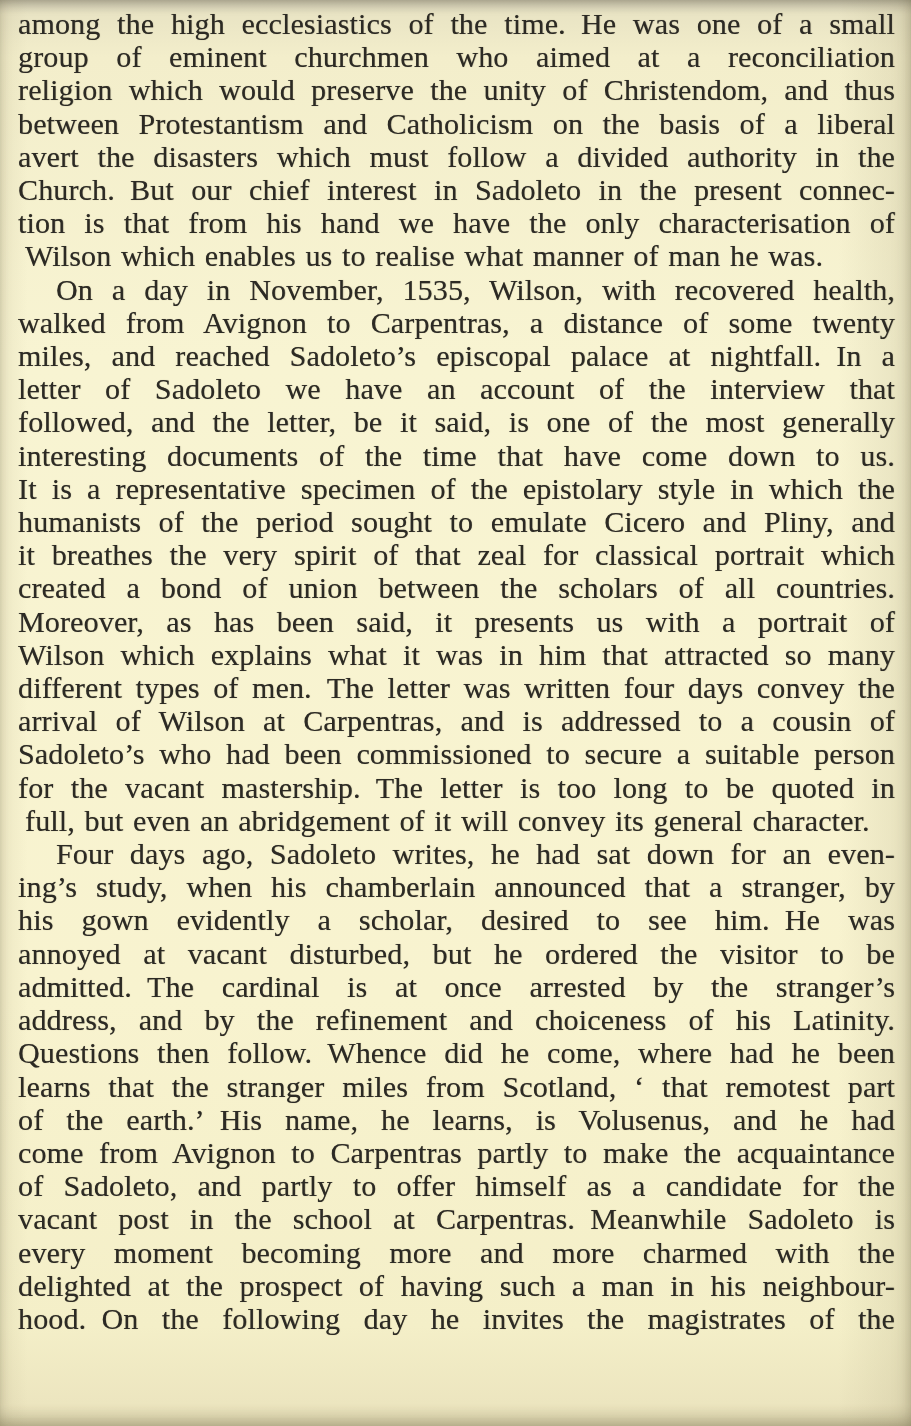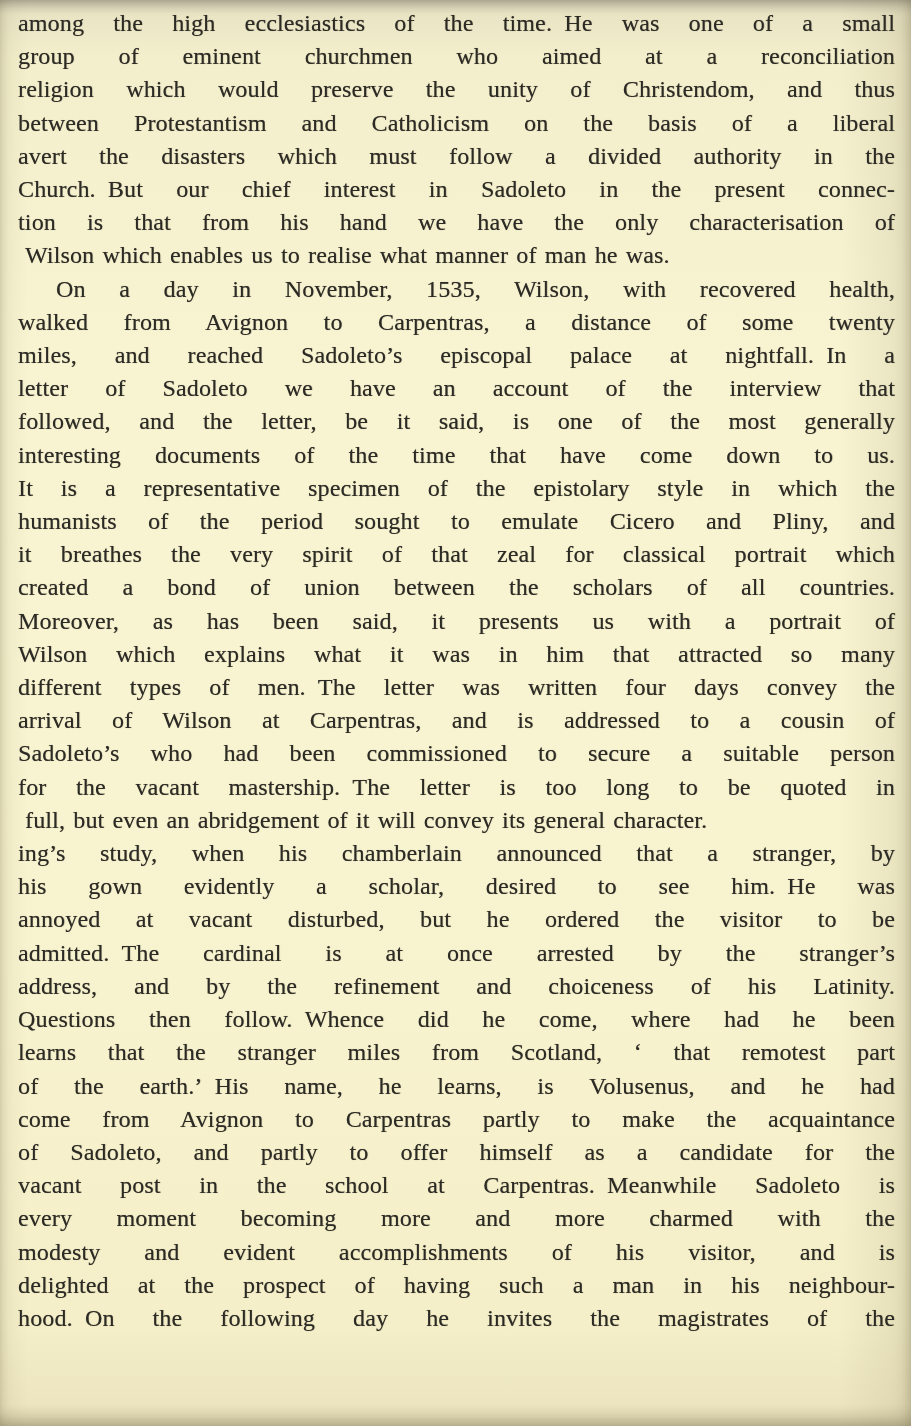--- a/index.html
+++ b/index.html
@@ -21,21 +21,21 @@
       inset -12px 0 18px -12px rgba(120,110,80,0.40),
       inset 10px 0 14px -12px rgba(120,110,80,0.25),
       inset 0 -14px 16px -10px rgba(120,110,80,0.45);
   }
   .text-block {
     position: absolute;
     left: 18px;
     top: 7px;
     width: 877px;
     font-family: "Liberation Serif", "DejaVu Serif", serif;
-    font-size: 24px;
+    font-size: 30px;
     line-height: 33.2px;
     color: var(--ink, #2c2a24);
     letter-spacing: 0.15px;
     word-spacing: 2px;
     text-shadow: 0.3px 0.3px 0.7px rgba(44,40,30,0.55);
   }
   .para { margin: 0; padding: 0; }
   .line {
     text-align: justify;
     text-align-last: justify;
@@ -82,31 +82,31 @@
       <div class="line">Moreover, as has been said, it presents us with a portrait of</div>
       <div class="line">Wilson which explains what it was in him that attracted so many</div>
       <div class="line">different types of men. The letter was written four days convey the</div>
       <div class="line">arrival of Wilson at Carpentras, and is addressed to a cousin of</div>
       <div class="line">Sadoleto’s who had been commissioned to secure a suitable person</div>
       <div class="line">for the vacant mastership. The letter is too long to be quoted in</div>
       <div class="line para-end">full, but even an abridgement of it will convey its general character.</div>
     </div>
 
     <div class="para">
+      <div class="line indent">Four days ago, Sadoleto writes, he had sat down for an even-</div>
       <div class="line">ing’s study, when his chamberlain announced that a stranger, by</div>
       <div class="line">his gown evidently a scholar, desired to see him. He was</div>
       <div class="line">annoyed at vacant disturbed, but he ordered the visitor to be</div>
       <div class="line">admitted. The cardinal is at once arrested by the stranger’s</div>
       <div class="line">address, and by the refinement and choiceness of his Latinity.</div>
       <div class="line">Questions then follow. Whence did he come, where had he been</div>
       <div class="line">learns that the stranger miles from Scotland, ‘ that remotest part</div>
       <div class="line">of the earth.’ His name, he learns, is Volusenus, and he had</div>
       <div class="line">come from Avignon to Carpentras partly to make the acquaintance</div>
       <div class="line">of Sadoleto, and partly to offer himself as a candidate for the</div>
       <div class="line">vacant post in the school at Carpentras. Meanwhile Sadoleto is</div>
       <div class="line">every moment becoming more and more charmed with the</div>
-      <div class="line">modesty and evident accomplishments of his visitor, and is</div>
       <div class="line">delighted at the prospect of having such a man in his neighbour-</div>
       <div class="line">hood. On the following day he invites the magistrates of the</div>
     </div>
 
   </div>
 </div>
 
 </body></html>

